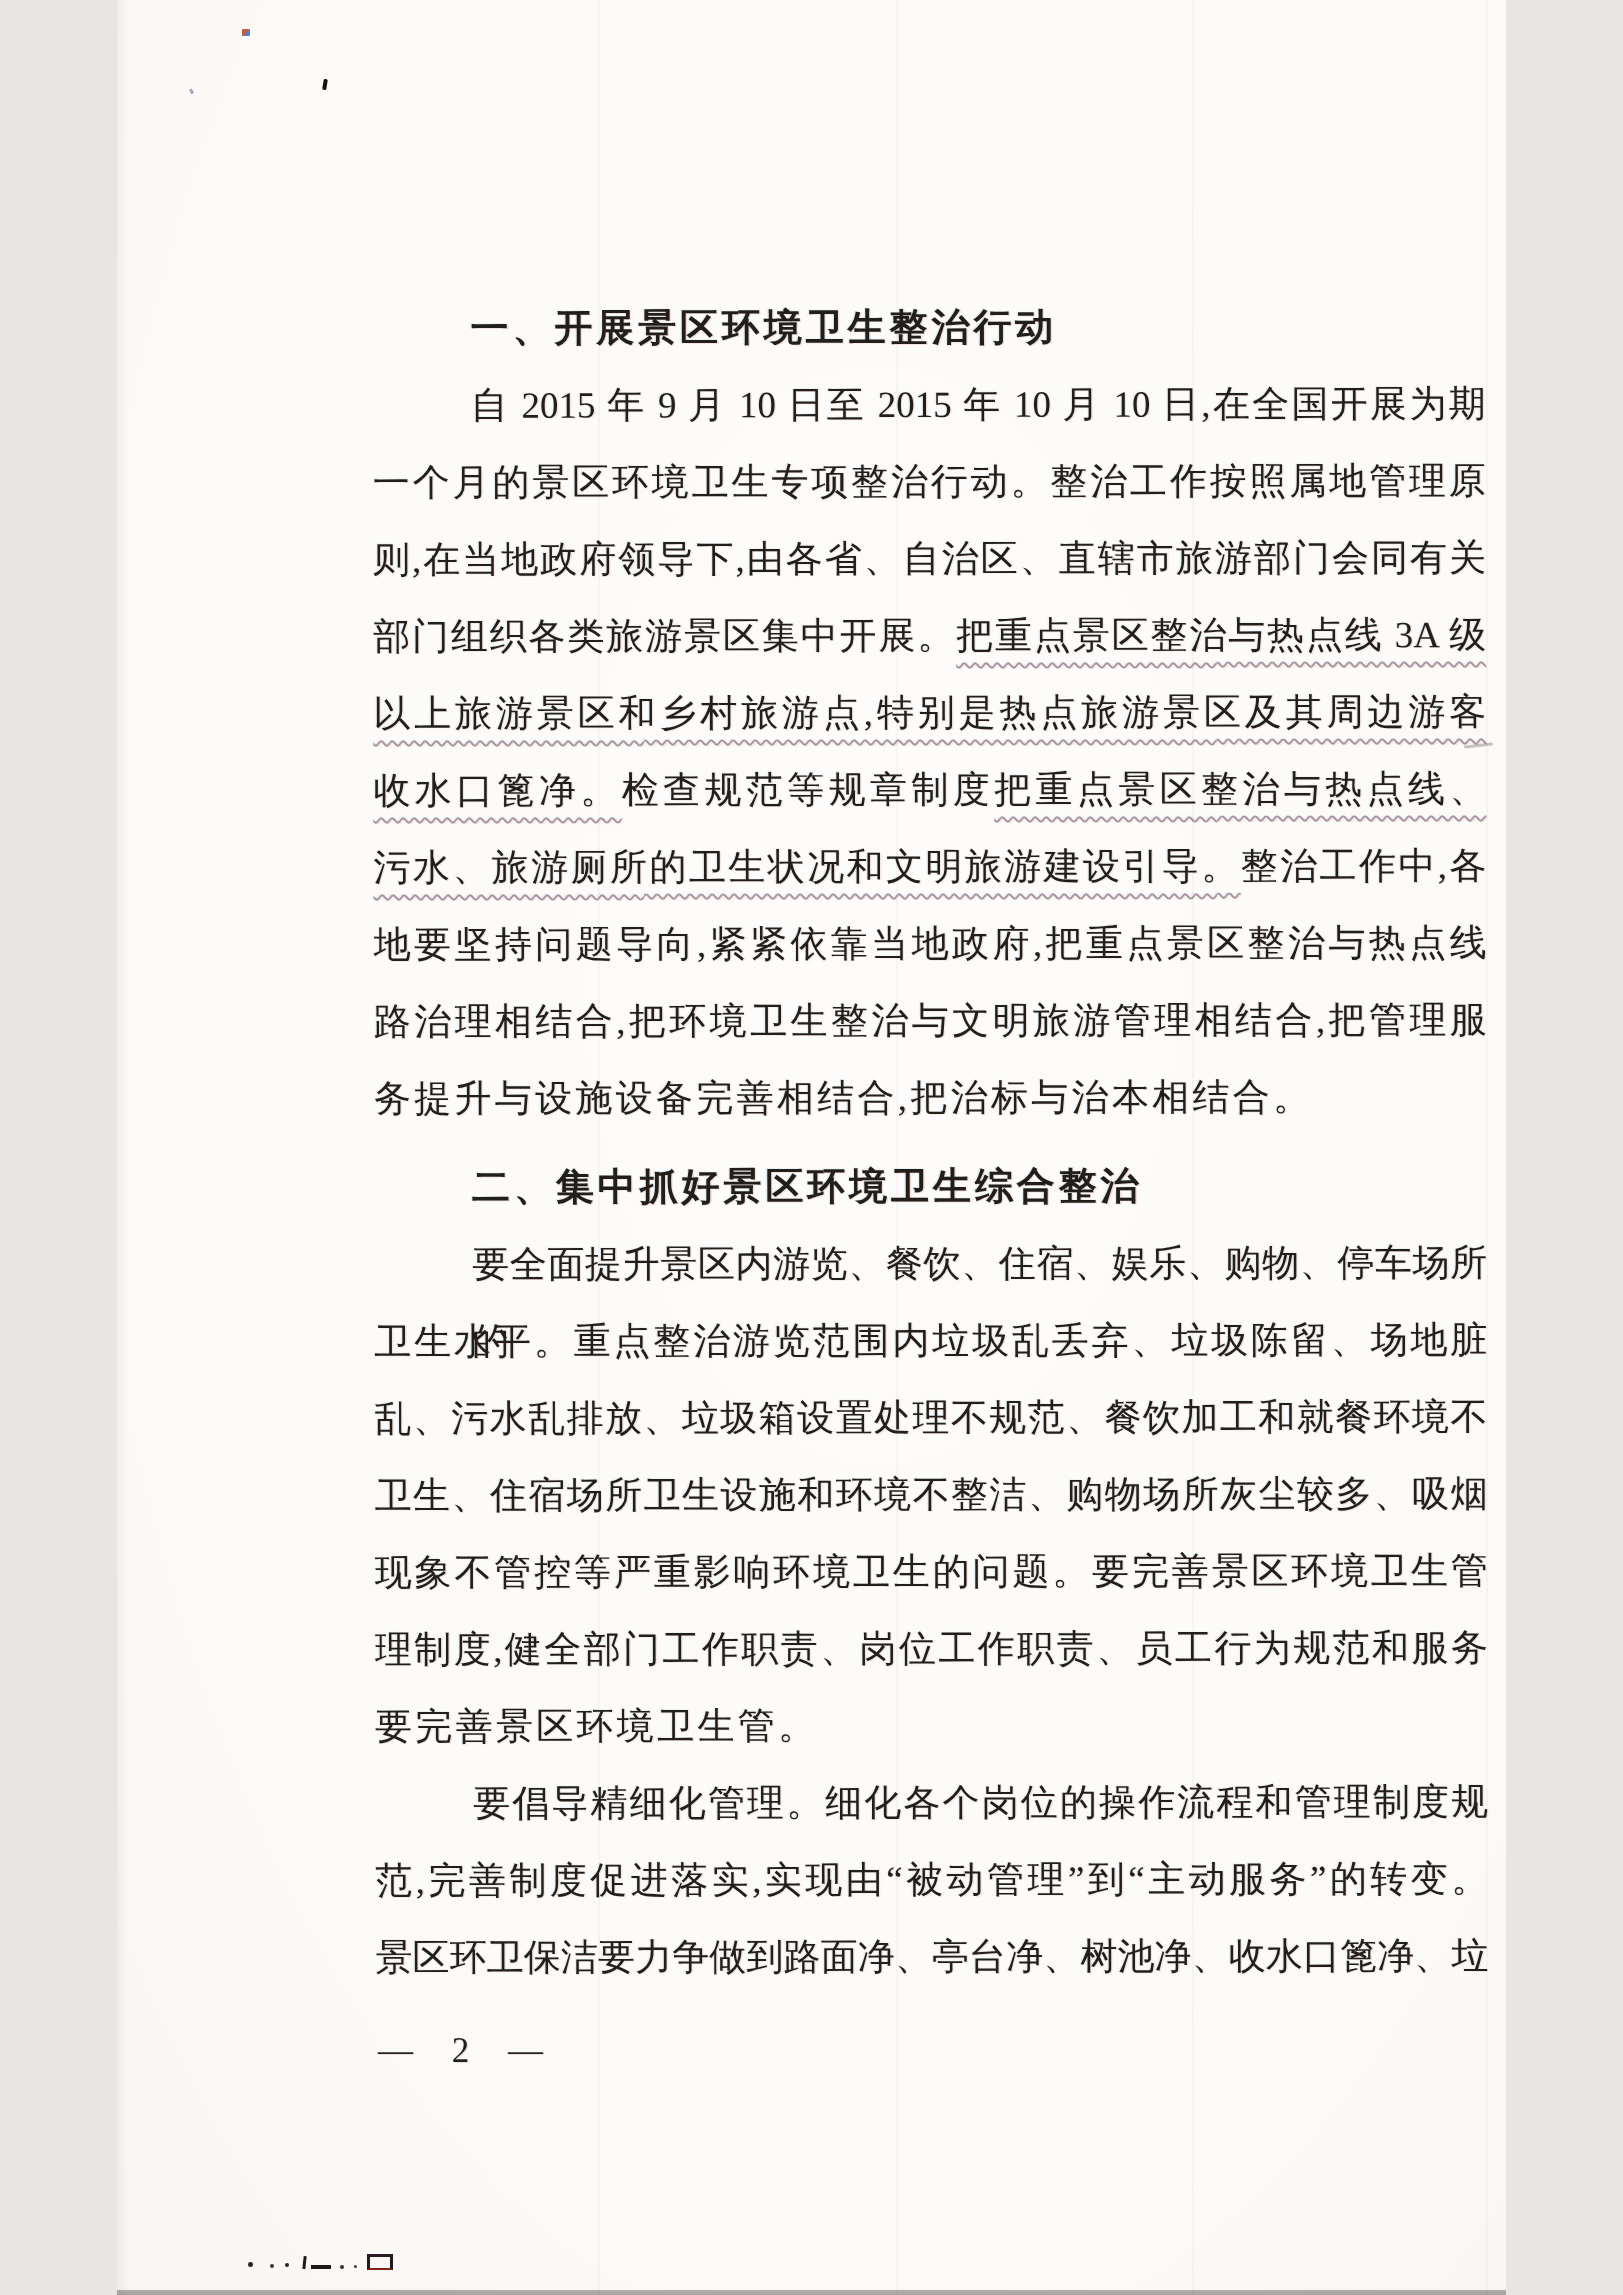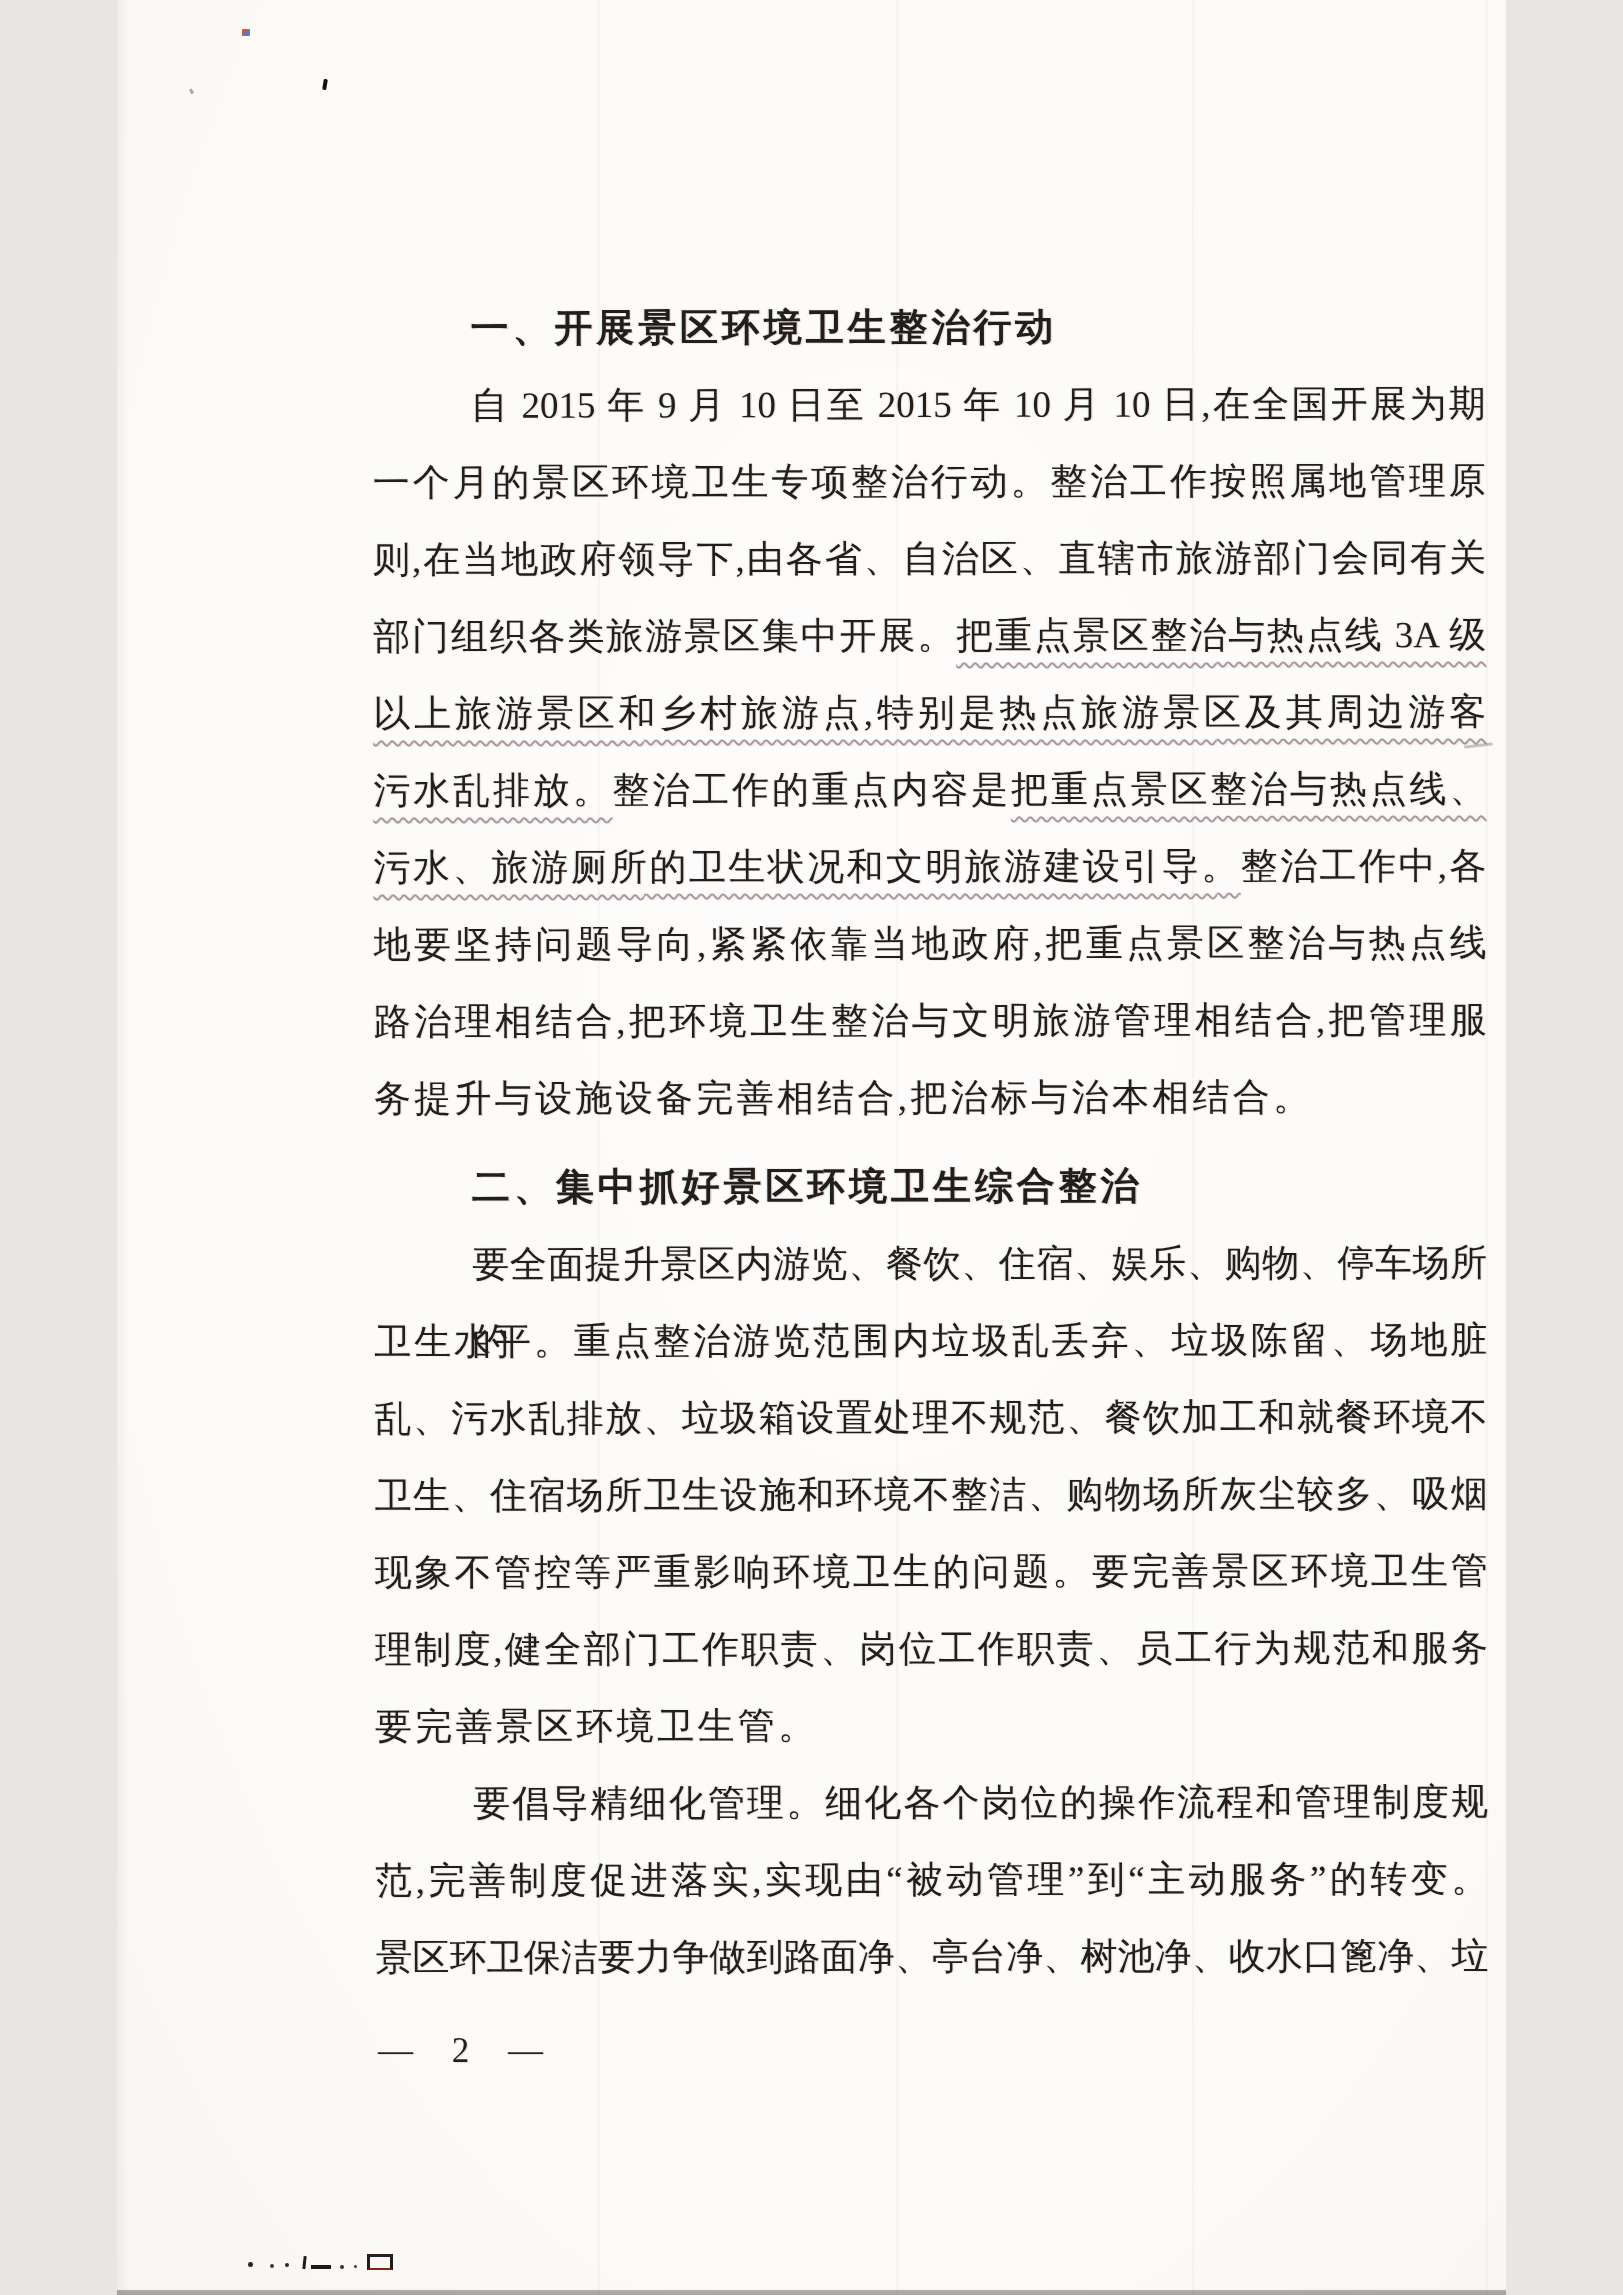--- a/index.html
+++ b/index.html
@@ -144,21 +144,21 @@
   <div class="streak" style="left:1075px"></div>
   <div class="streak" style="left:1369px"></div>
 
   <div class="text-block">
       <div class="line heading"><span>一、开展景区环境卫生整治行动</span></div>
       <div class="line indent justify"><span>自 2015 年 9 月 10 日至 2015 年 10 月 10 日,在全国开展为期</span></div>
       <div class="line justify"><span>一个月的景区环境卫生专项整治行动。整治工作按照属地管理原</span></div>
       <div class="line justify"><span>则,在当地政府领导下,由各省、自治区、直辖市旅游部门会同有关</span></div>
       <div class="line justify"><span>部门组织各类旅游景区集中开展。</span><span class="u">把重点景区整治与热点线 3A 级</span></div>
       <div class="line justify"><span class="u">以上旅游景区和乡村旅游点,特别是热点旅游景区及其周边游客</span></div>
-      <div class="line justify"><span class="u">污水乱排放。</span><span>整治工作的重点内容是</span><span class="u">把重点景区整治与热点线、</span></div>
+      <div class="line justify"><span class="u">收水口篦净。</span><span>检查规范等规章制度</span><span class="u">把重点景区整治与热点线、</span></div>
       <div class="line justify"><span class="u">污水、旅游厕所的卫生状况和文明旅游建设引导。</span><span>整治工作中,各</span></div>
       <div class="line justify"><span>地要坚持问题导向,紧紧依靠当地政府,把重点景区整治与热点线</span></div>
       <div class="line justify"><span>路治理相结合,把环境卫生整治与文明旅游管理相结合,把管理服</span></div>
       <div class="line"><span>务提升与设施设备完善相结合,把治标与治本相结合。</span></div>
       <div class="line heading gap"><span>二、集中抓好景区环境卫生综合整治</span></div>
       <div class="line indent justify"><span>要全面提升景区内游览、餐饮、住宿、娱乐、购物、停车场所的</span></div>
       <div class="line justify"><span>卫生水平。重点整治游览范围内垃圾乱丢弃、垃圾陈留、场地脏</span></div>
       <div class="line justify"><span>乱、污水乱排放、垃圾箱设置处理不规范、餐饮加工和就餐环境不</span></div>
       <div class="line justify"><span>卫生、住宿场所卫生设施和环境不整洁、购物场所灰尘较多、吸烟</span></div>
       <div class="line justify"><span>现象不管控等严重影响环境卫生的问题。要完善景区环境卫生管</span></div>

